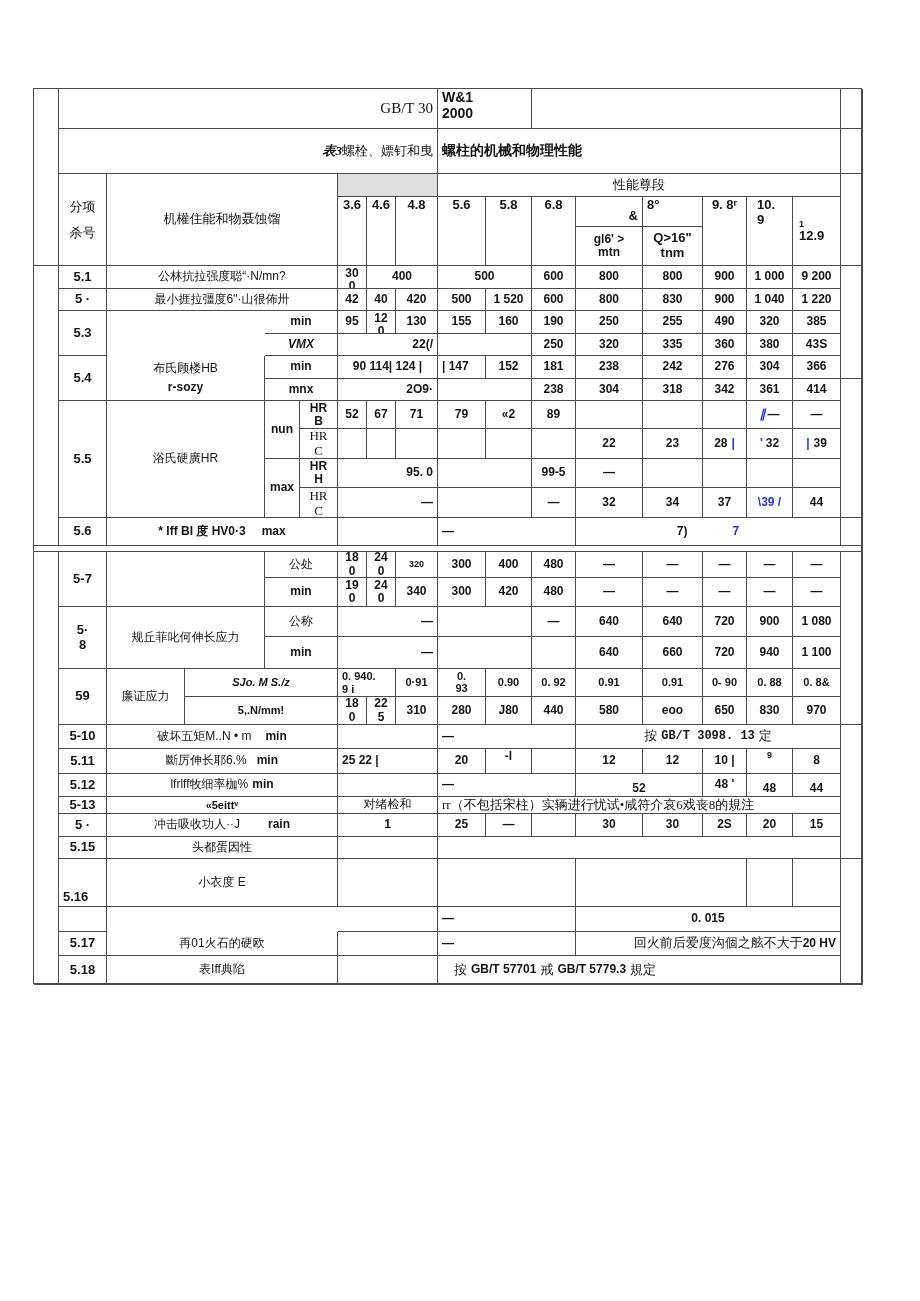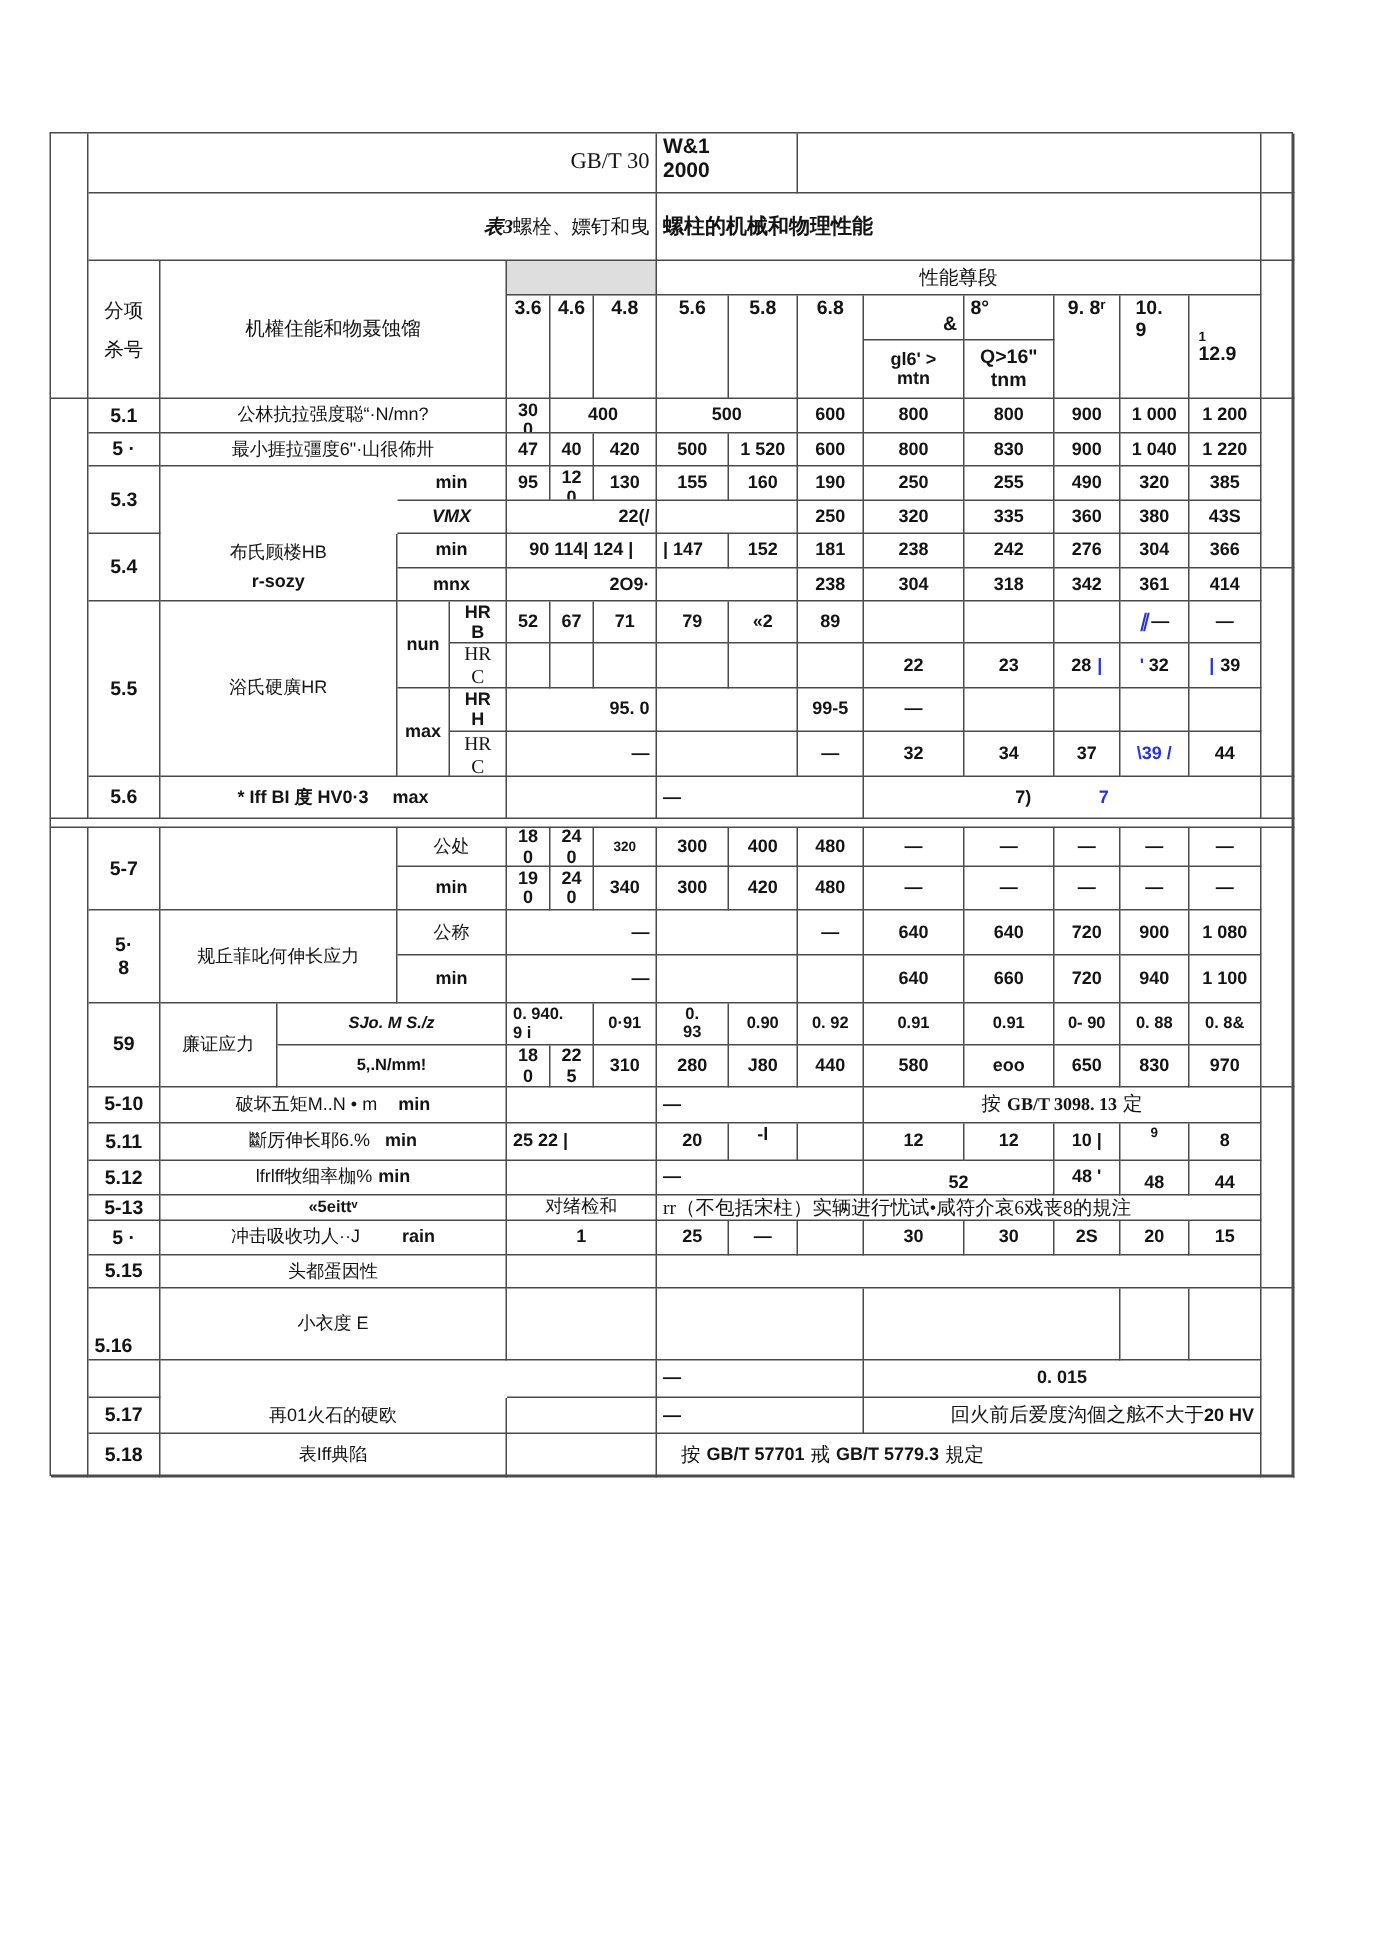--- a/index.html
+++ b/index.html
@@ -76,26 +76,26 @@
   <div class="c n" style="grid-area:6/3/7/7">公林抗拉强度聪“·N/mn?</div>
   <div class="c top" style="grid-area:6/7/7/8">30
 0</div>
   <div class="c" style="grid-area:6/8/7/10">400</div>
   <div class="c" style="grid-area:6/10/7/12">500</div>
   <div class="c" style="grid-area:6/12/7/13">600</div>
   <div class="c" style="grid-area:6/13/7/14">800</div>
   <div class="c" style="grid-area:6/14/7/15">800</div>
   <div class="c" style="grid-area:6/15/7/16">900</div>
   <div class="c" style="grid-area:6/16/7/17">1 000</div>
-  <div class="c" style="grid-area:6/17/7/18">1 200</div>
+  <div class="c" style="grid-area:6/17/7/18">9 200</div>
   <div class="c" style="grid-area:6/18/11/19"></div>
 
   <div class="c f13" style="grid-area:7/2/8/3">5 ·</div>
   <div class="c n" style="grid-area:7/3/8/7">最小捱拉彊度6"·山很佈卅</div>
-  <div class="c" style="grid-area:7/7/8/8">47</div>
+  <div class="c" style="grid-area:7/7/8/8">42</div>
   <div class="c" style="grid-area:7/8/8/9">40</div>
   <div class="c" style="grid-area:7/9/8/10">420</div>
   <div class="c" style="grid-area:7/10/8/11">500</div>
   <div class="c" style="grid-area:7/11/8/12">1 520</div>
   <div class="c" style="grid-area:7/12/8/13">600</div>
   <div class="c" style="grid-area:7/13/8/14">800</div>
   <div class="c" style="grid-area:7/14/8/15">830</div>
   <div class="c" style="grid-area:7/15/8/16">900</div>
   <div class="c" style="grid-area:7/16/8/17">1 040</div>
   <div class="c" style="grid-area:7/17/8/18">1 220</div>
@@ -314,21 +314,21 @@
 
   <div class="c f13" style="grid-area:24/2/25/3">5-10</div>
   <div class="c" style="grid-area:24/3/25/7;gap:14px">
     <span class="n">破坏五矩M..N • m</span>
     <span>min</span>
   </div>
   <div class="c" style="grid-area:24/7/25/10"></div>
   <div class="c l" style="grid-area:24/10/25/13">—</div>
   <div class="c n sr f13" style="grid-area:24/13/25/18;gap:4px">
     <span>按</span>
-    <span style="font-weight:700;font-family:Liberation Serif, serif;font-size:12px">GB/T 3098. 13</span>
+    <span style="font-weight:700;font-family:Liberation Mono, monospace;font-size:12px">GB/T 3098. 13</span>
     <span>定</span>
   </div>
 
   <div class="c f13" style="grid-area:25/2/26/3">5.11</div>
   <div class="c" style="grid-area:25/3/26/7;gap:10px">
     <span class="n">斷厉伸长耶6.%</span>
     <span>min</span>
   </div>
   <div class="c l" style="grid-area:25/7/26/10">25 22 |</div>
   <div class="c" style="grid-area:25/10/26/11">20</div>

